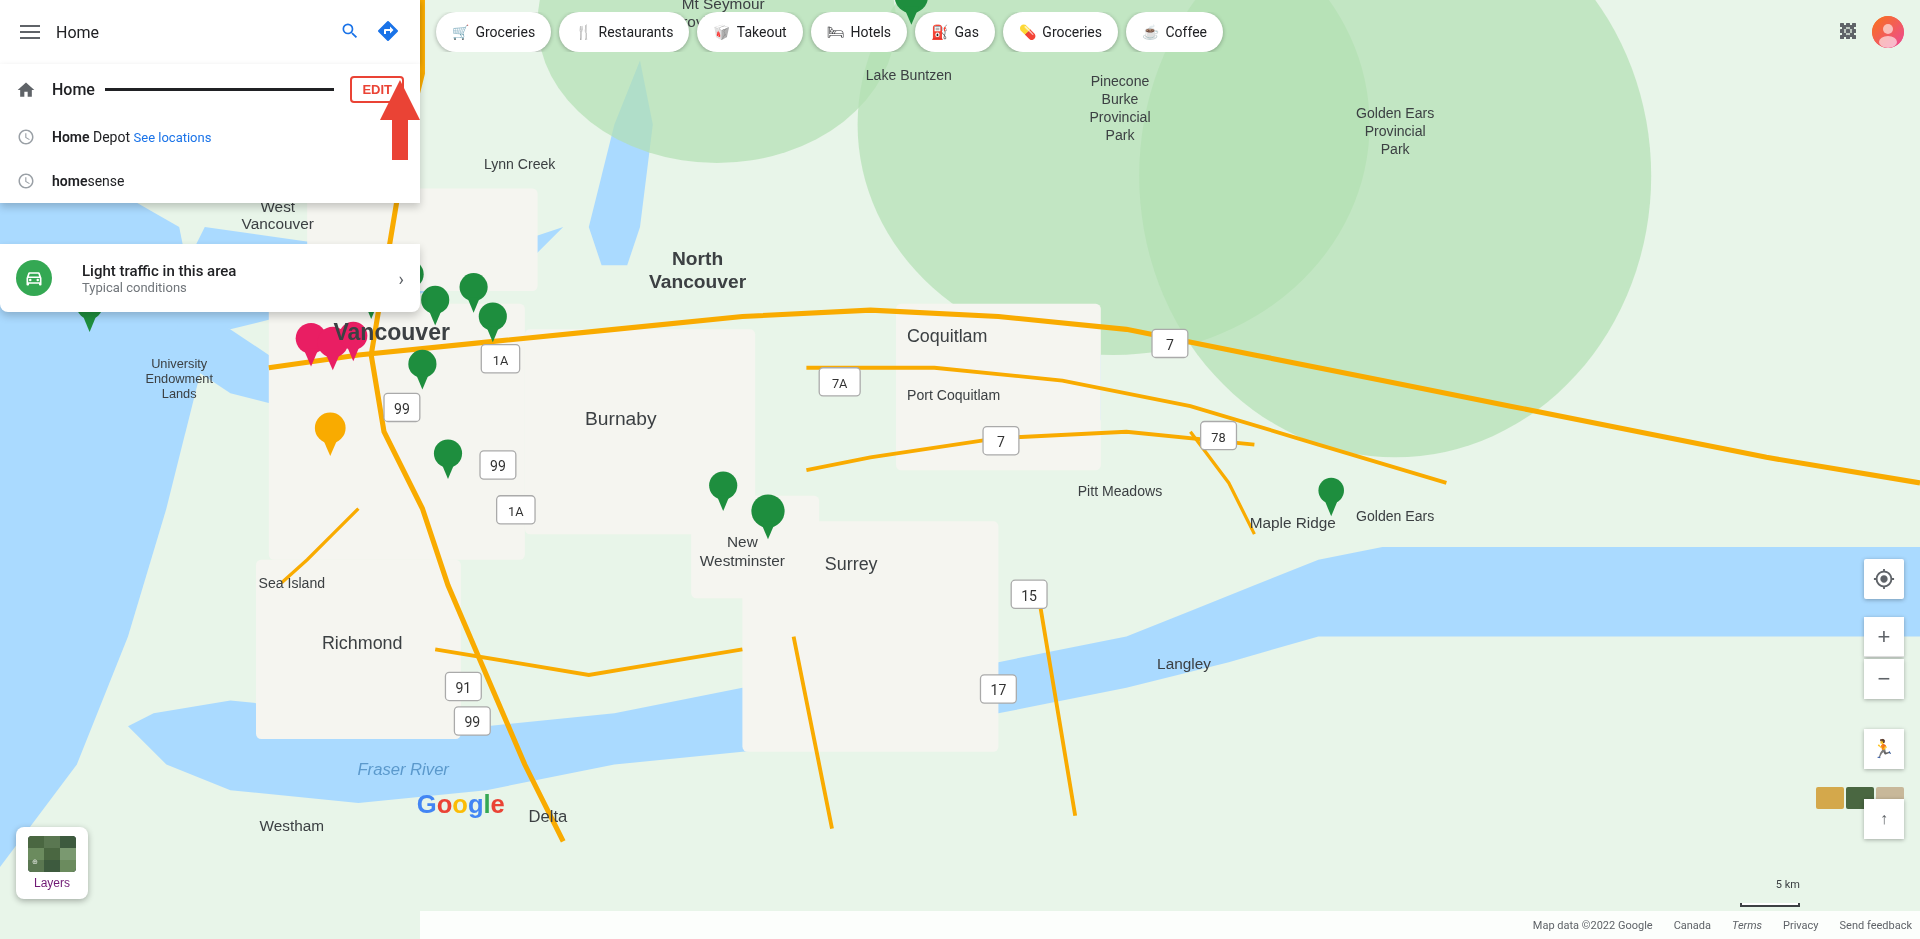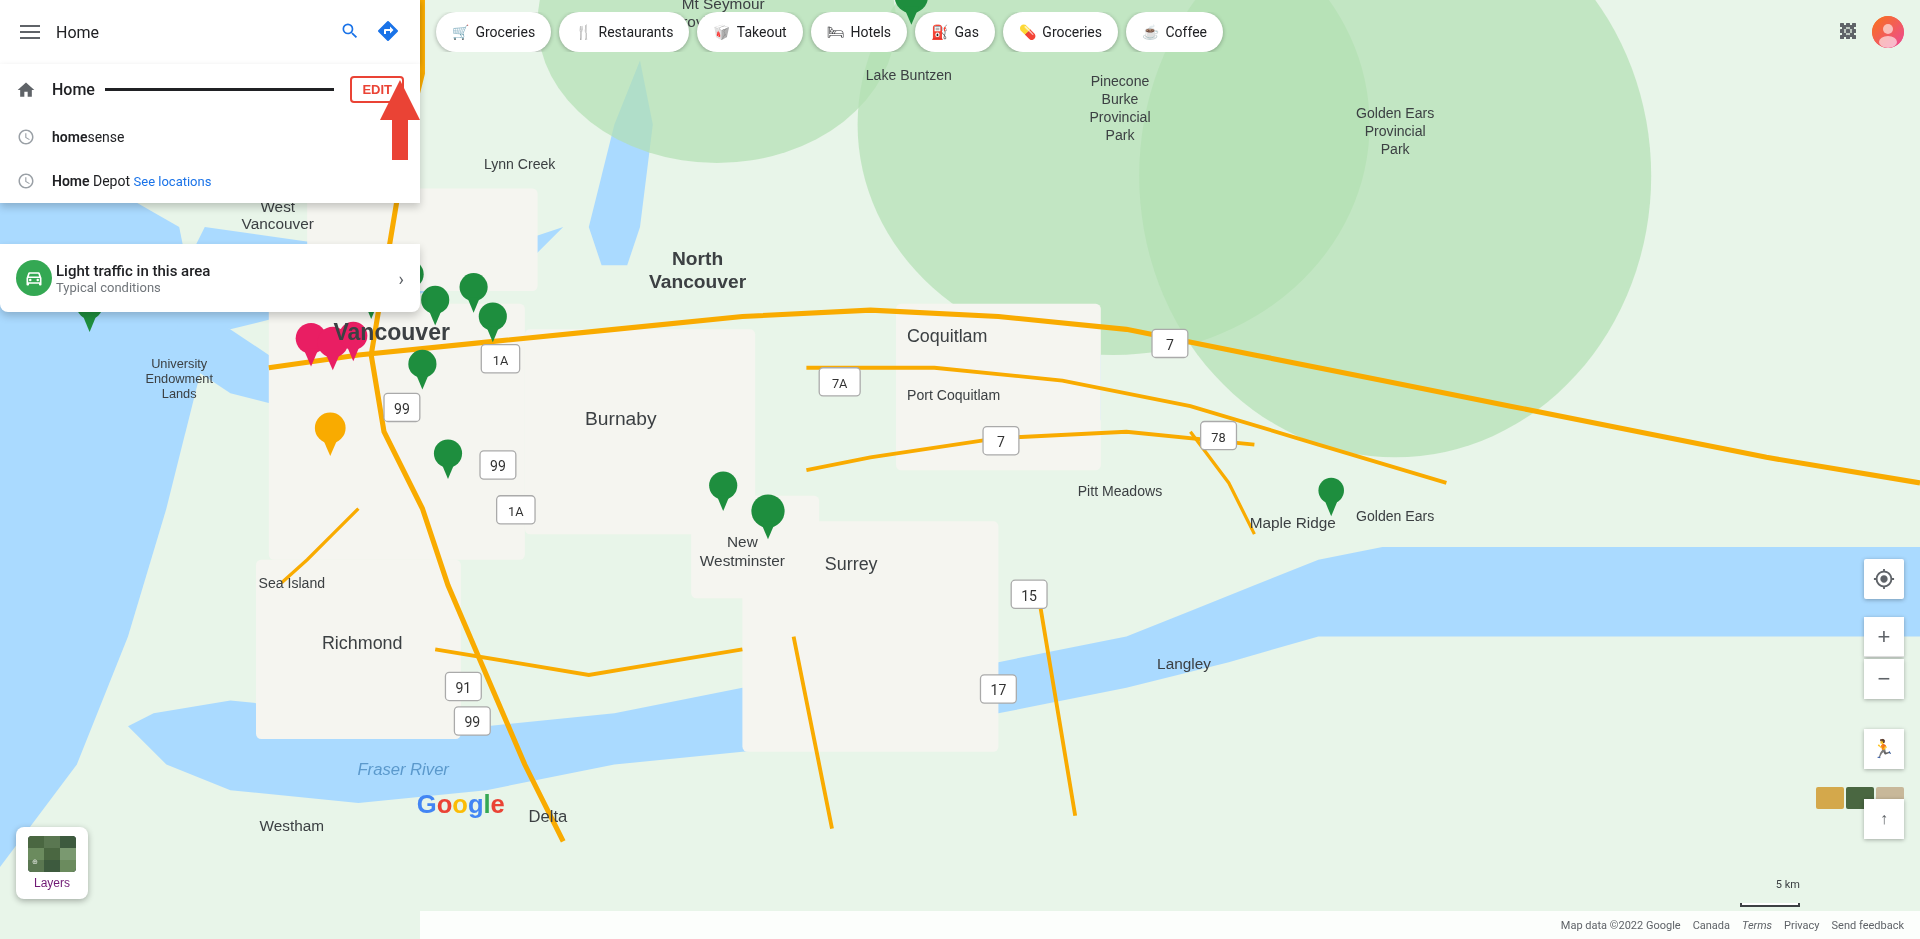--- a/index.html
+++ b/index.html
@@ -238,21 +238,21 @@
       display: flex;
       align-items: center;
       gap: 8px;
       font-size: 14px;
       color: #5f6368;
     }
 
     #traffic-item {
       display: flex;
       align-items: center;
-      gap: 4px;
+      gap: 30px;
       cursor: pointer;
     }
 
     .traffic-icon-circle {
       width: 36px;
       height: 36px;
       background: #34a853;
       border-radius: 50%;
       display: flex;
       align-items: center;
@@ -356,22 +356,22 @@
     #bottom-bar {
       position: absolute;
       bottom: 0;
       right: 0;
       left: 420px;
       height: 28px;
       background: rgba(255,255,255,0.85);
       display: flex;
       align-items: center;
       justify-content: flex-end;
-      gap: 12px;
-      padding: 0 16px;
+      gap: 21px;
+      padding: 0 8px;
       font-size: 11px;
       color: #5f6368;
       z-index: 15;
       text-align: right;
     }
   </style>
 </head>
 <body>
 
 <div id="map-container">
@@ -698,34 +698,34 @@
   </div>
 
   <div class="dropdown-item">
     <div class="dropdown-icon">
       <svg width="18" height="18" viewBox="0 0 24 24" fill="#9aa0a6">
         <path d="M11.99 2C6.47 2 2 6.48 2 12s4.47 10 9.99 10C17.52 22 22 17.52 22 12S17.52 2 11.99 2zM12 20c-4.42 0-8-3.58-8-8s3.58-8 8-8 8 3.58 8 8-3.58 8-8 8zm.5-13H11v6l5.25 3.15.75-1.23-4.5-2.67V7z"></path>
       </svg>
     </div>
     <div>
       <div class="result-title">
-        <strong>home</strong>sense
+        <strong>Home</strong> Depot <span style="color:#1a73e8;font-size:13px;">See locations</span>
       </div>
     </div>
   </div>
 
   <div class="dropdown-item">
     <div class="dropdown-icon">
       <svg width="18" height="18" viewBox="0 0 24 24" fill="#9aa0a6">
         <path d="M11.99 2C6.47 2 2 6.48 2 12s4.47 10 9.99 10C17.52 22 22 17.52 22 12S17.52 2 11.99 2zM12 20c-4.42 0-8-3.58-8-8s3.58-8 8-8 8 3.58 8 8-3.58 8-8 8zm.5-13H11v6l5.25 3.15.75-1.23-4.5-2.67V7z"></path>
       </svg>
     </div>
     <div>
       <div class="result-title">
-        <strong>Home</strong> Depot <span style="color:#1a73e8;font-size:13px;">See locations</span>
+        <strong>home</strong>sense
       </div>
     </div>
   </div>
 
 </div>
 
 <div id="red-arrow">
   <svg width="60" height="80" viewBox="0 0 60 80">
     <polygon points="30,0 50,40 38,40 38,80 22,80 22,40 10,40" fill="#ea4335"></polygon>
   </svg>

